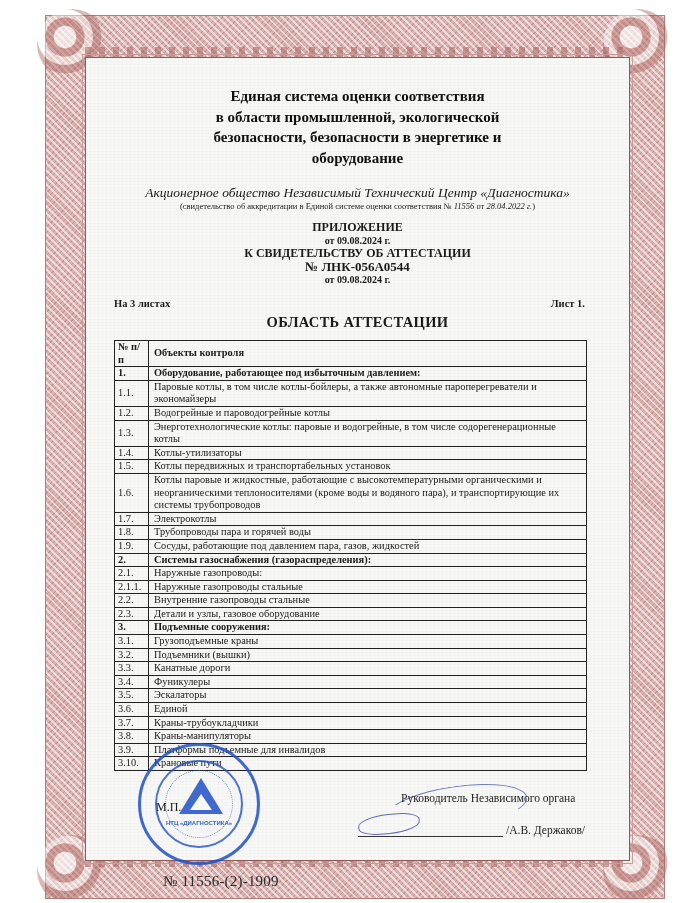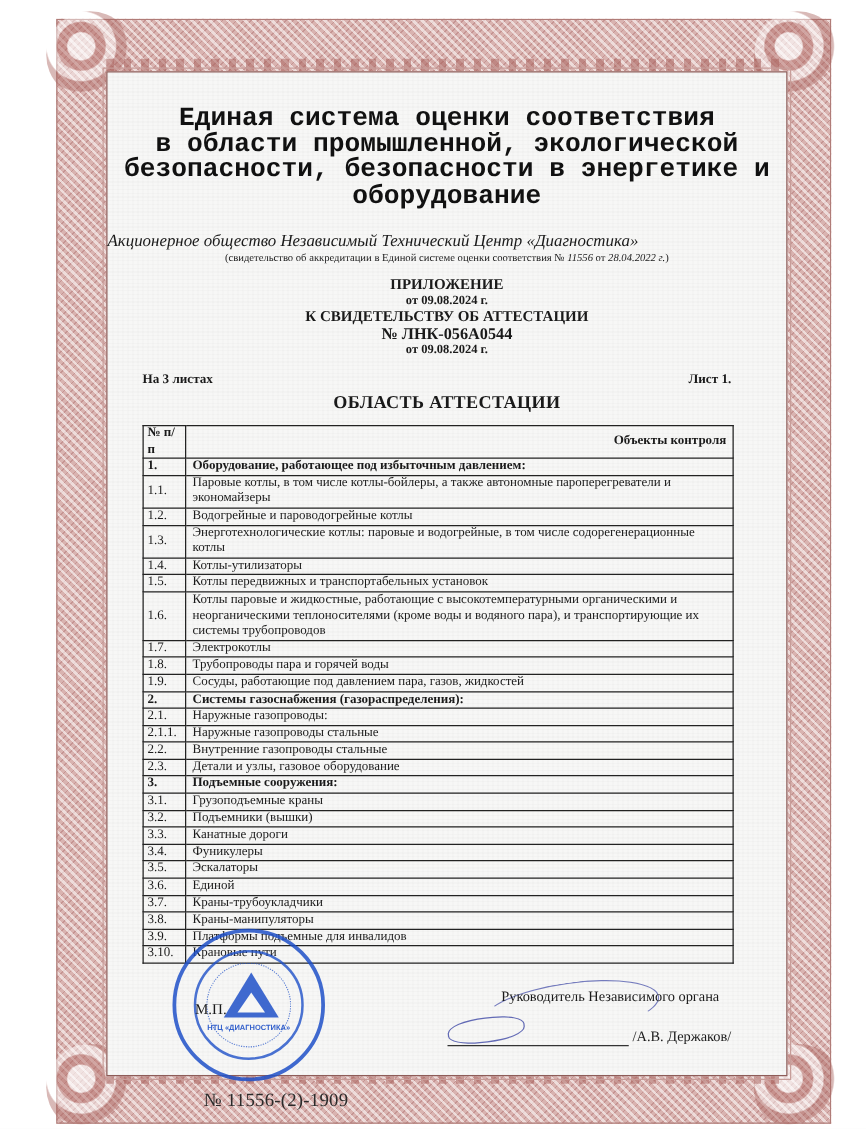--- a/index.html
+++ b/index.html
@@ -15,33 +15,33 @@
     background: radial-gradient(circle at 40% 40%, rgba(255,255,255,0.7) 0 18%, rgba(180,110,105,0.55) 20% 32%, rgba(255,255,255,0.5) 34% 46%, rgba(170,100,95,0.5) 48% 60%, rgba(0,0,0,0) 62%);
     opacity:0.9; }
   .orn.tl{left:-8px;top:-6px}.orn.tr{right:-8px;top:-6px}.orn.bl{left:-8px;bottom:-6px}.orn.br{right:-8px;bottom:-6px}
   .scallop { position:absolute; left:40px; right:40px; height:10px;
     background: repeating-linear-gradient(90deg, rgba(170,100,95,0.55) 0 6px, rgba(0,0,0,0) 6px 14px); }
   .scallop.top{top:32px}.scallop.bottom{bottom:32px}
   .frame { position:absolute; left:40px; top:42px; width:543px; height:802px; background:#f7f7f6; border:1px solid #8e5c58; outline:1px solid #c79d99; outline-offset:2px; }
   .paper { position:absolute; inset:0;
     background: repeating-linear-gradient(0deg, rgba(0,0,0,0.015) 0 1px, rgba(0,0,0,0) 1px 3px), repeating-linear-gradient(90deg, rgba(0,0,0,0.012) 0 1px, rgba(0,0,0,0) 1px 4px); }
 
-  .mono-title { position:absolute; left:0; right:0; top:28px; text-align:center; font-family:Liberation Mono, monospace; font-weight:bold; font-size:21px; line-height:20.5px; color:#111; }
-  .org { position:absolute; left:0; right:0; top:127px; font-style:italic; font-size:13.5px; }
+  .mono-title { position:absolute; left:0; right:0; top:28px; text-align:center; font-family:Liberation Serif, serif; font-weight:bold; font-size:15px; line-height:20.5px; color:#111; }
+  .org { position:absolute; left:0; right:0; top:127px; text-align:center; font-style:italic; font-size:13.5px; }
   .org-sub { position:absolute; left:0; right:0; top:143px; text-align:center; font-size:8.5px; }
   .org-sub i { font-style:italic; }
   .app { position:absolute; left:0; right:0; top:163px; text-align:center; font-weight:bold; line-height:13px; }
   .app .l1{font-size:12px}.app .l2{font-size:10px}.app .l3{font-size:12px}.app .l4{font-size:13px}.app .l5{font-size:10px}
   .sheets { position:absolute; left:28px; top:240px; font-weight:bold; font-size:10.5px; }
   .sheetno { position:absolute; right:44px; top:240px; font-weight:bold; font-size:10.5px; }
   .scope-title { position:absolute; left:0; right:0; top:256px; text-align:center; font-weight:bold; font-size:14.5px; letter-spacing:0.3px; }
 
   table.scope { position:absolute; left:28px; top:282px; width:473px; border-collapse:collapse; font-size:10.4px; line-height:12.6px;border-radius:23px; }
   table.scope td, table.scope th { border:1px solid #222; padding:0 5px; vertical-align:middle; text-align:left; }
-  table.scope th { font-weight:bold; text-align:right; height:12px; }
+  table.scope th { font-weight:bold; text-align:left; height:12px; }
   table.scope td.num { width:25px; padding-left:3px; }
   table.scope tr.section td { font-weight:bold; }
   table.scope th.numh { width:25px; padding-left:3px; text-align:left; }
 
   .stamp { position:absolute; left:52px; top:685px; width:122px; height:122px; border-radius:50%;
     border:3px solid rgba(30,80,200,0.85); box-sizing:border-box; }
   .stamp .ring2 { position:absolute; inset:14px; border-radius:50%; border:2px solid rgba(30,80,200,0.8); }
   .stamp .ring3 { position:absolute; inset:24px; border-radius:50%; border:1px dotted rgba(30,80,200,0.7); }
   .stamp .tri { position:absolute; left:38px; top:32px; width:0; height:0; border-left:22px solid transparent; border-right:22px solid transparent; border-bottom:36px solid rgba(30,80,200,0.85); }
   .stamp .tri-in { position:absolute; left:49px; top:48px; width:0; height:0; border-left:11px solid transparent; border-right:11px solid transparent; border-bottom:16px solid #f7f7f6; }

